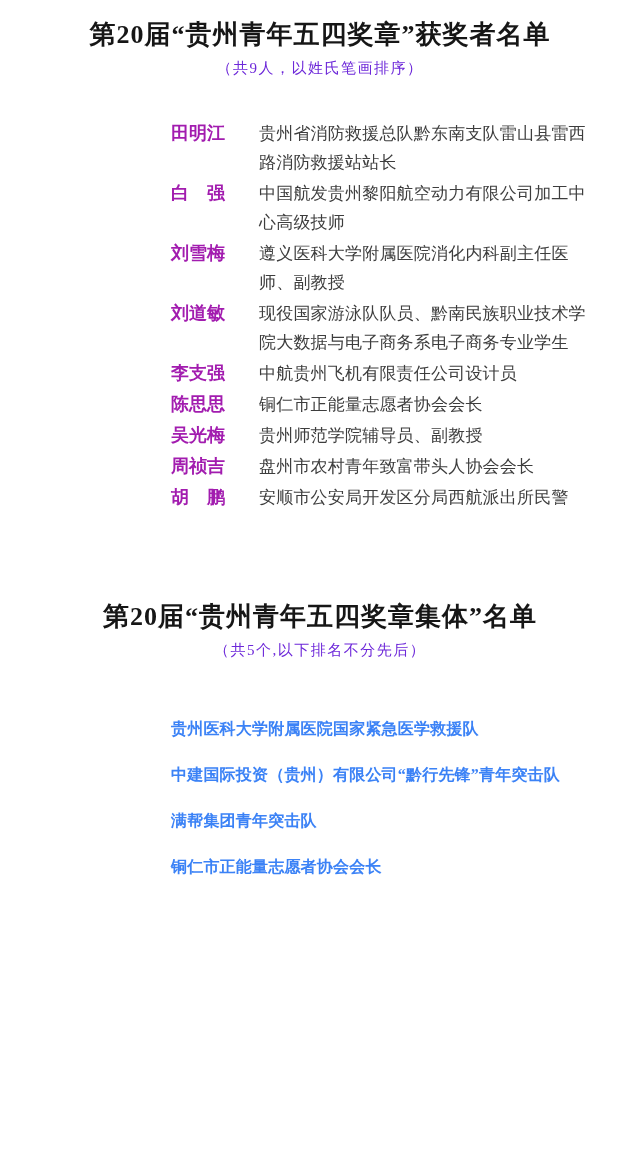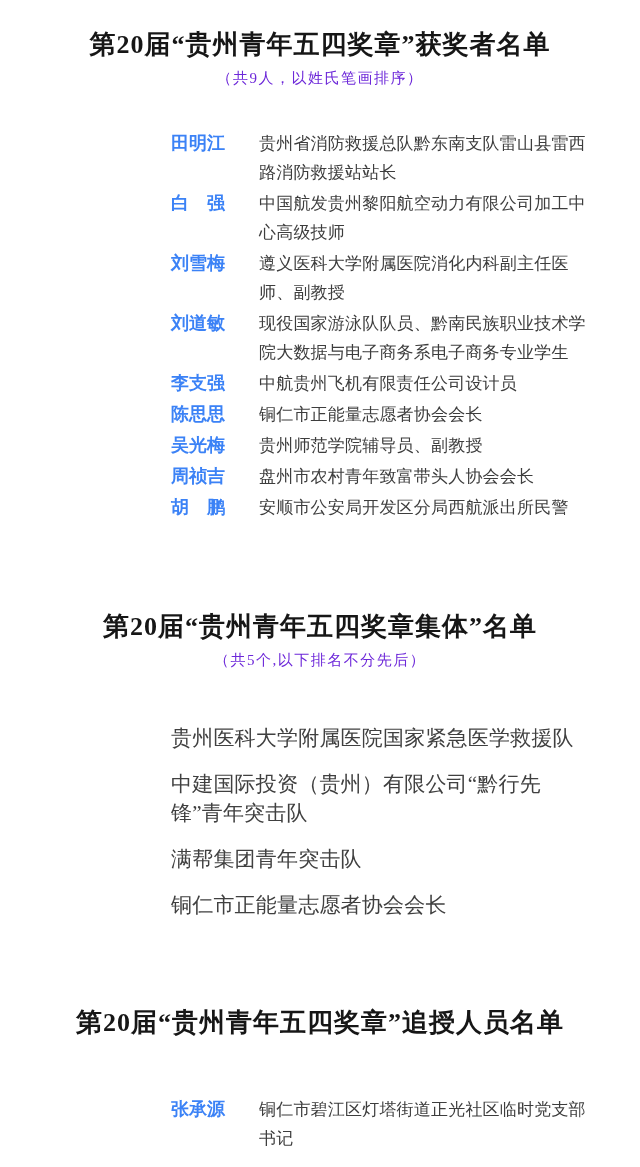--- a/index.html
+++ b/index.html
@@ -8,21 +8,21 @@
     background: #ffffff;
   }
   .page {
     position: relative;
     width: 532px;
     height: 1167px;
     margin: 0 auto;
     background: #ffffff;
     overflow: hidden;
     box-sizing: border-box;
-    padding-top: 29px;
+    padding-top: 19px;
     font-family: "Liberation Serif", "DejaVu Serif", serif;
   }
   .section { margin: 0; }
   .section-title {
     margin: 0;
     text-align: center;
     font-size: 26px;
     line-height: 32px;
     font-weight: 700;
     color: #161616;
@@ -45,41 +45,42 @@
     align-items: flex-start;
     padding-left: 117px;
     margin-bottom: 2px;
   }
   .entry-name {
     flex: none;
     width: 58px;
     font-size: 18px;
     line-height: 29px;
     font-weight: 700;
-    color: #3b82f6;
+    color: #a21caf;
     font-family: "Liberation Sans", "DejaVu Sans", sans-serif;
     white-space: pre;
   }
   .entry-desc {
     width: 356px;
     margin-left: 30px;
     font-size: 17px;
     line-height: 29px;
     color: #3d3d3d;
     letter-spacing: 0.2px;
   }
   
   .section-collectives { margin-top: 89px; }
   .collectives { margin-top: 53px; padding-left: 117px; }
   .collective-item {
     margin: 0 0 17px 0;
-    font-size: 21px;
+    font-size: 16px;
     line-height: 29px;
-    color: #404040;
+    color: #3b82f6;
     letter-spacing: 0.2px;
+    font-weight: bold;
   }
   
   .section-posthumous { margin-top: 87px; }
   .entries-posthumous { margin-top: 56px; }
 </style>
 </head>
 <body>
 
 <div class="page">
 
@@ -132,24 +133,14 @@
     <p class="section-subtitle">（共5个,以下排名不分先后）</p>
 
     <div class="collectives">
       <p class="collective-item">贵州医科大学附属医院国家紧急医学救援队</p>
       <p class="collective-item">中建国际投资（贵州）有限公司“黔行先锋”青年突击队</p>
       <p class="collective-item">满帮集团青年突击队</p>
       <p class="collective-item">铜仁市正能量志愿者协会会长</p>
     </div>
   </section>
 
-  <section class="section section-posthumous">
-    <h1 class="section-title">第20届“贵州青年五四奖章”追授人员名单</h1>
-
-    <div class="entries entries-posthumous">
-      <div class="entry">
-        <span class="entry-name">张承源</span>
-        <span class="entry-desc">铜仁市碧江区灯塔街道正光社区临时党支部书记</span>
-      </div>
-    </div>
-  </section>
 
 </div>
 
 </body></html>

